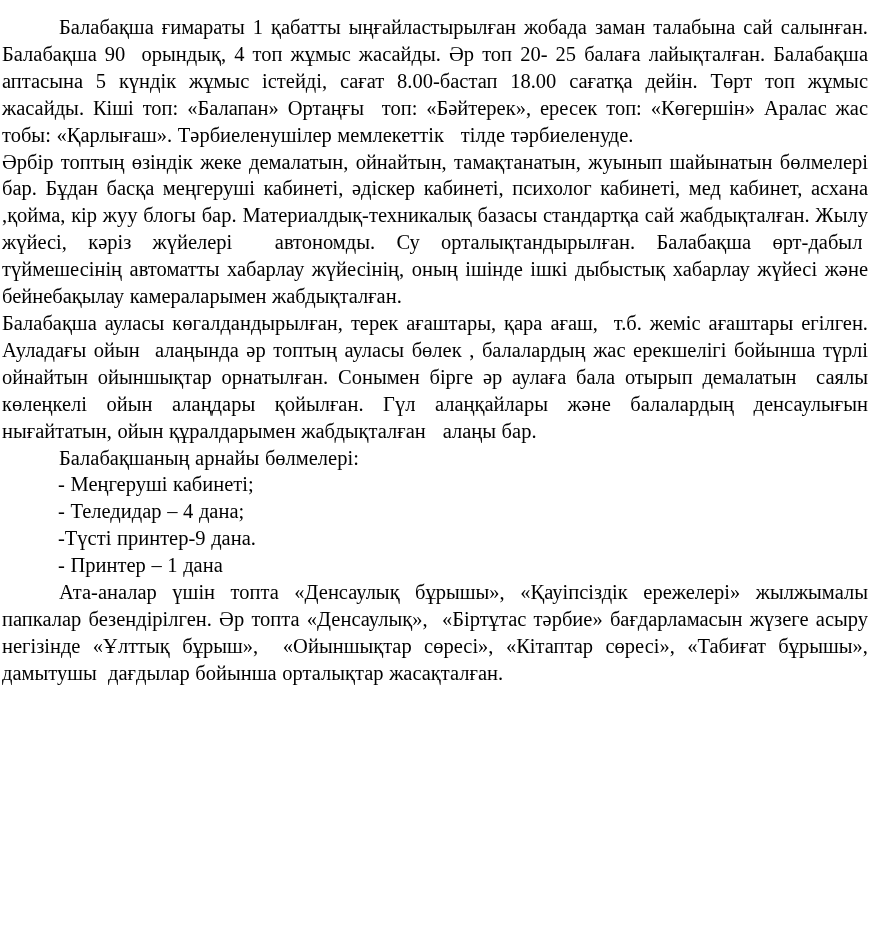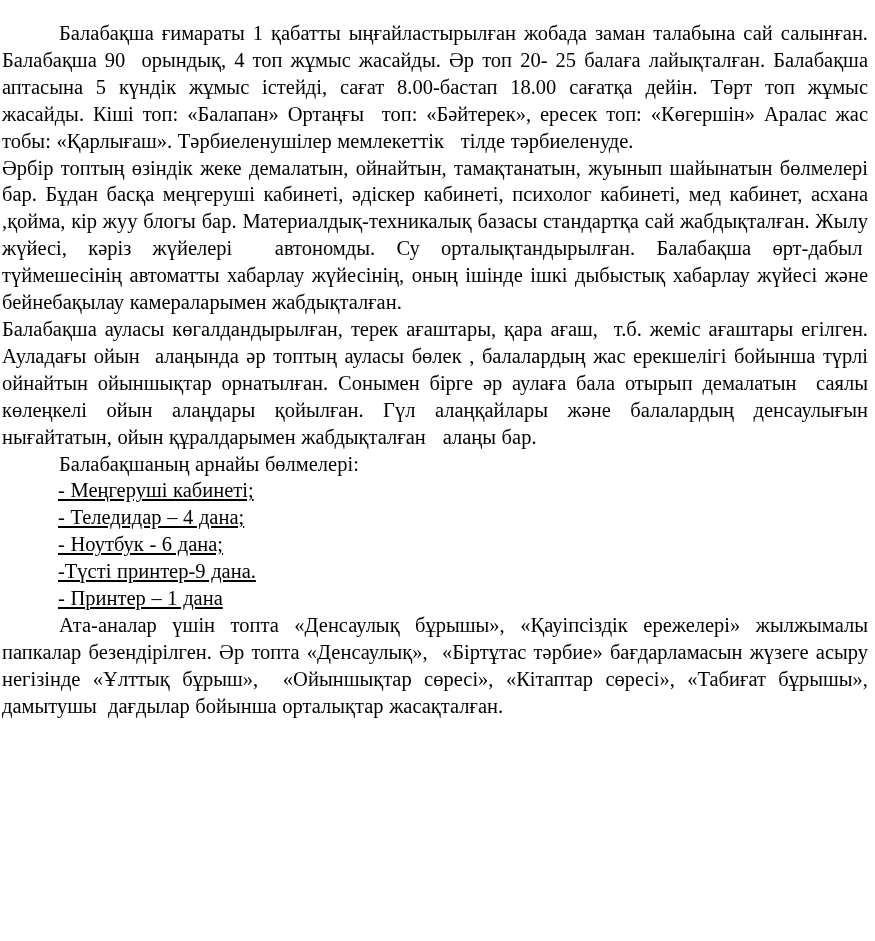--- a/index.html
+++ b/index.html
@@ -9,45 +9,44 @@
   }
   body {
     width: 875px;
     height: 941px;
     overflow: hidden;
   }
   .doc-page {
     box-sizing: border-box;
     width: 875px;
     height: 941px;
-    padding: 20px 7px 0 2px;
+    padding: 14px 7px 0 2px;
     font-family: "Liberation Serif", "DejaVu Serif", serif;
     font-size: 20.5px;
     line-height: 26.9px;
     color: #000000;
     background: #ffffff;
   }
   .para {
     margin: 0;
     padding: 0;
     text-align: justify;
     text-align-last: left;
     word-spacing: 0.5px;
   }
   .para.indent { text-indent: 57px; }
   .para.flush  { text-indent: 0; }
-  .para.list   { text-indent: 56px; text-align: left; text-decoration: underline; }
+  .para.list   { text-indent: 56px; text-align: left; }
 </style>
 </head>
 <body>
 
 <div class="doc-page">
   <p class="para indent">Балабақша ғимараты 1 қабатты ыңғайластырылған жобада заман талабына сай салынған. Балабақша 90&nbsp; орындық, 4 топ жұмыс жасайды. Әр топ 20- 25 балаға лайықталған. Балабақша аптасына 5 күндік жұмыс істейді, сағат 8.00-бастап 18.00 сағатқа дейін. Төрт топ жұмыс жасайды. Кіші топ: «Балапан» Ортаңғы&nbsp; топ: «Бәйтерек», ересек топ: «Көгершін» Аралас жас тобы: «Қарлығаш». Тәрбиеленушілер мемлекеттік&nbsp;&nbsp; тілде тәрбиеленуде.</p>
   <p class="para flush">Әрбір топтың өзіндік жеке демалатын, ойнайтын, тамақтанатын, жуынып шайынатын бөлмелері бар. Бұдан басқа меңгеруші кабинеті, әдіскер кабинеті, психолог кабинеті, мед кабинет, асхана ,қойма, кір жуу блогы бар. Материалдық-техникалық базасы стандартқа сай жабдықталған. Жылу жүйесі, кәріз жүйелері&nbsp; автономды. Су орталықтандырылған. Балабақша өрт-дабыл&nbsp; түймешесінің автоматты хабарлау жүйесінің, оның ішінде ішкі дыбыстық хабарлау жүйесі және бейнебақылау камераларымен жабдықталған.</p>
   <p class="para flush">Балабақша ауласы көгалдандырылған, терек ағаштары, қара ағаш,&nbsp; т.б. жеміс ағаштары егілген. Ауладағы ойын&nbsp; алаңында әр топтың ауласы бөлек , балалардың жас ерекшелігі бойынша түрлі ойнайтын ойыншықтар орнатылған. Сонымен бірге әр аулаға бала отырып демалатын&nbsp; саялы көлеңкелі ойын алаңдары қойылған. Гүл алаңқайлары және балалардың денсаулығын нығайтатын, ойын құралдарымен жабдықталған&nbsp;&nbsp; алаңы бар.</p>
   <p class="para indent">Балабақшаның арнайы бөлмелері:</p>
   <p class="para list">- Меңгеруші кабинеті;</p>
   <p class="para list">- Теледидар – 4 дана;</p>
-  <p class="para list">- Ноутбук - 6 дана;</p>
   <p class="para list">-Түсті принтер-9 дана.</p>
   <p class="para list">- Принтер – 1 дана</p>
   <p class="para indent">Ата-аналар үшін топта «Денсаулық бұрышы», «Қауіпсіздік ережелері» жылжымалы папкалар безендірілген. Әр топта «Денсаулық»,&nbsp; «Біртұтас тәрбие» бағдарламасын жүзеге асыру негізінде «Ұлттық бұрыш»,&nbsp; «Ойыншықтар сөресі», «Кітаптар сөресі», «Табиғат бұрышы», дамытушы&nbsp; дағдылар бойынша орталықтар жасақталған.</p>
 </div>
 
 </body></html>

